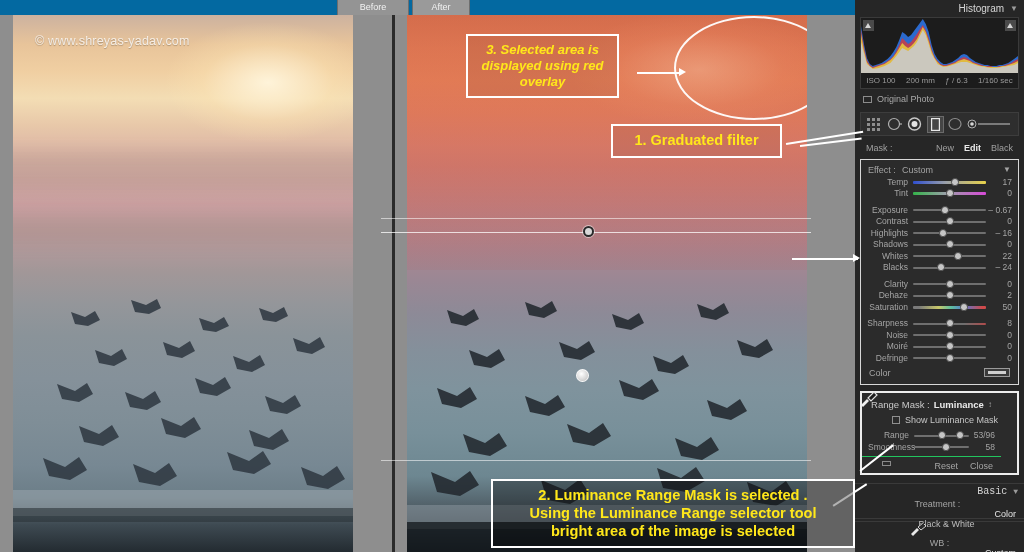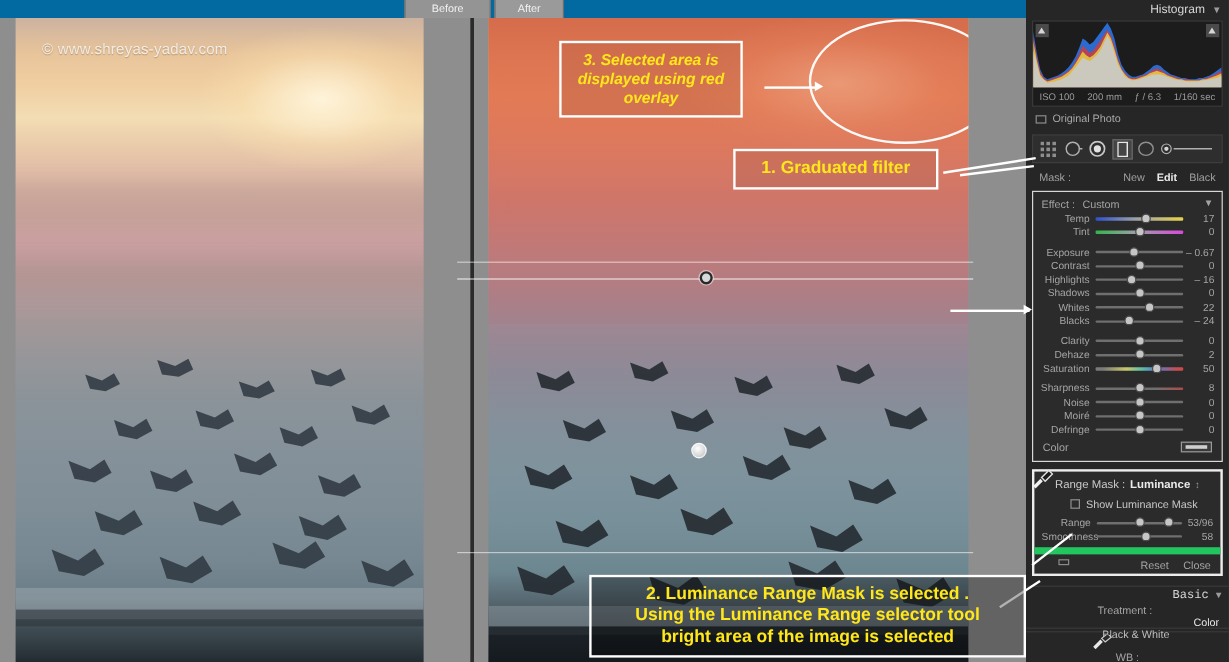--- a/index.html
+++ b/index.html
@@ -162,26 +162,26 @@
   .slrow .bar.grad-sharp{ background:linear-gradient(to right,#6f6f6f 70%,#b04a4a 100%); }
   .slrow .knob { position:absolute; top:1.5px; width:8px; height:8px; margin-left:-4px;
     background:#c6c6c6; border:1px solid #4a4a4a; border-radius:50% 50% 45% 45%; }
   .slrow .v { width:26px; text-align:right; color:#a5a5a5; font-size:8.5px; }
   .sep { height:5px; }
   .colorrow { display:flex; align-items:center; padding:4px 8px 1px 8px; color:#a5a5a5; font-size:9px; }
   .swatch { margin-left:auto; width:26px; height:9px; border:1px solid #9a9a9a; background:#3a3a3a;
             display:flex; align-items:center; justify-content:center; }
   .swatch i { display:block; width:18px; height:3px; background:#cfcfcf; }
 
-  .rangebox { margin:6px 5px 0 5px; border:2px solid #ededed; background:#2b2b2b; padding:4px 0 2px 0; }
+  .rangebox { margin:6px 5px 0 5px; border:2px solid #ededed; background:#2b2b2b; padding:4px 16px 2px 0; }
   .rmhead { display:flex; align-items:center; justify-content:center; gap:4px; color:#c9c9c9; font-size:9.5px; padding:2px 0 5px 0; }
   .rmhead b { color:#eaeaea; }
   .rmcheck { display:flex; align-items:center; gap:5px; padding:0 0 5px 30px; color:#c6c6c6; font-size:9px; }
   .rmcheck .box { width:8px; height:8px; border:1px solid #8f8f8f; }
-  .rmfoot { display:flex; padding:4px 8px 0 8px; color:#a5a5a5; font-size:9px; border-top:6px solid #22c55e; margin-top:3px; }
+  .rmfoot { display:flex; padding:4px 8px 0 8px; color:#a5a5a5; font-size:9px; border-top:1px solid #22c55e; margin-top:3px; }
   .rmfoot .g { width:9px; height:5px; border:1px solid #8a8a8a; }
   .rmfoot .sp { flex:1; }
   .rmfoot span { margin-left:12px; }
 
   .eyedrop { position:absolute; width:20px; height:20px; }
 
   .basic-head { display:flex; align-items:center; justify-content:flex-end; gap:6px;
                 margin-top:8px; height:16px; padding:0 6px; color:#d6d6d6; font-size:10px;
                 border-top:1px solid #3a3a3a;font-family:Liberation Mono, monospace; }
   .brow { display:flex; align-items:center; height:17px; padding:0 8px; color:#a5a5a5; font-size:9px;flex-direction:column; }

